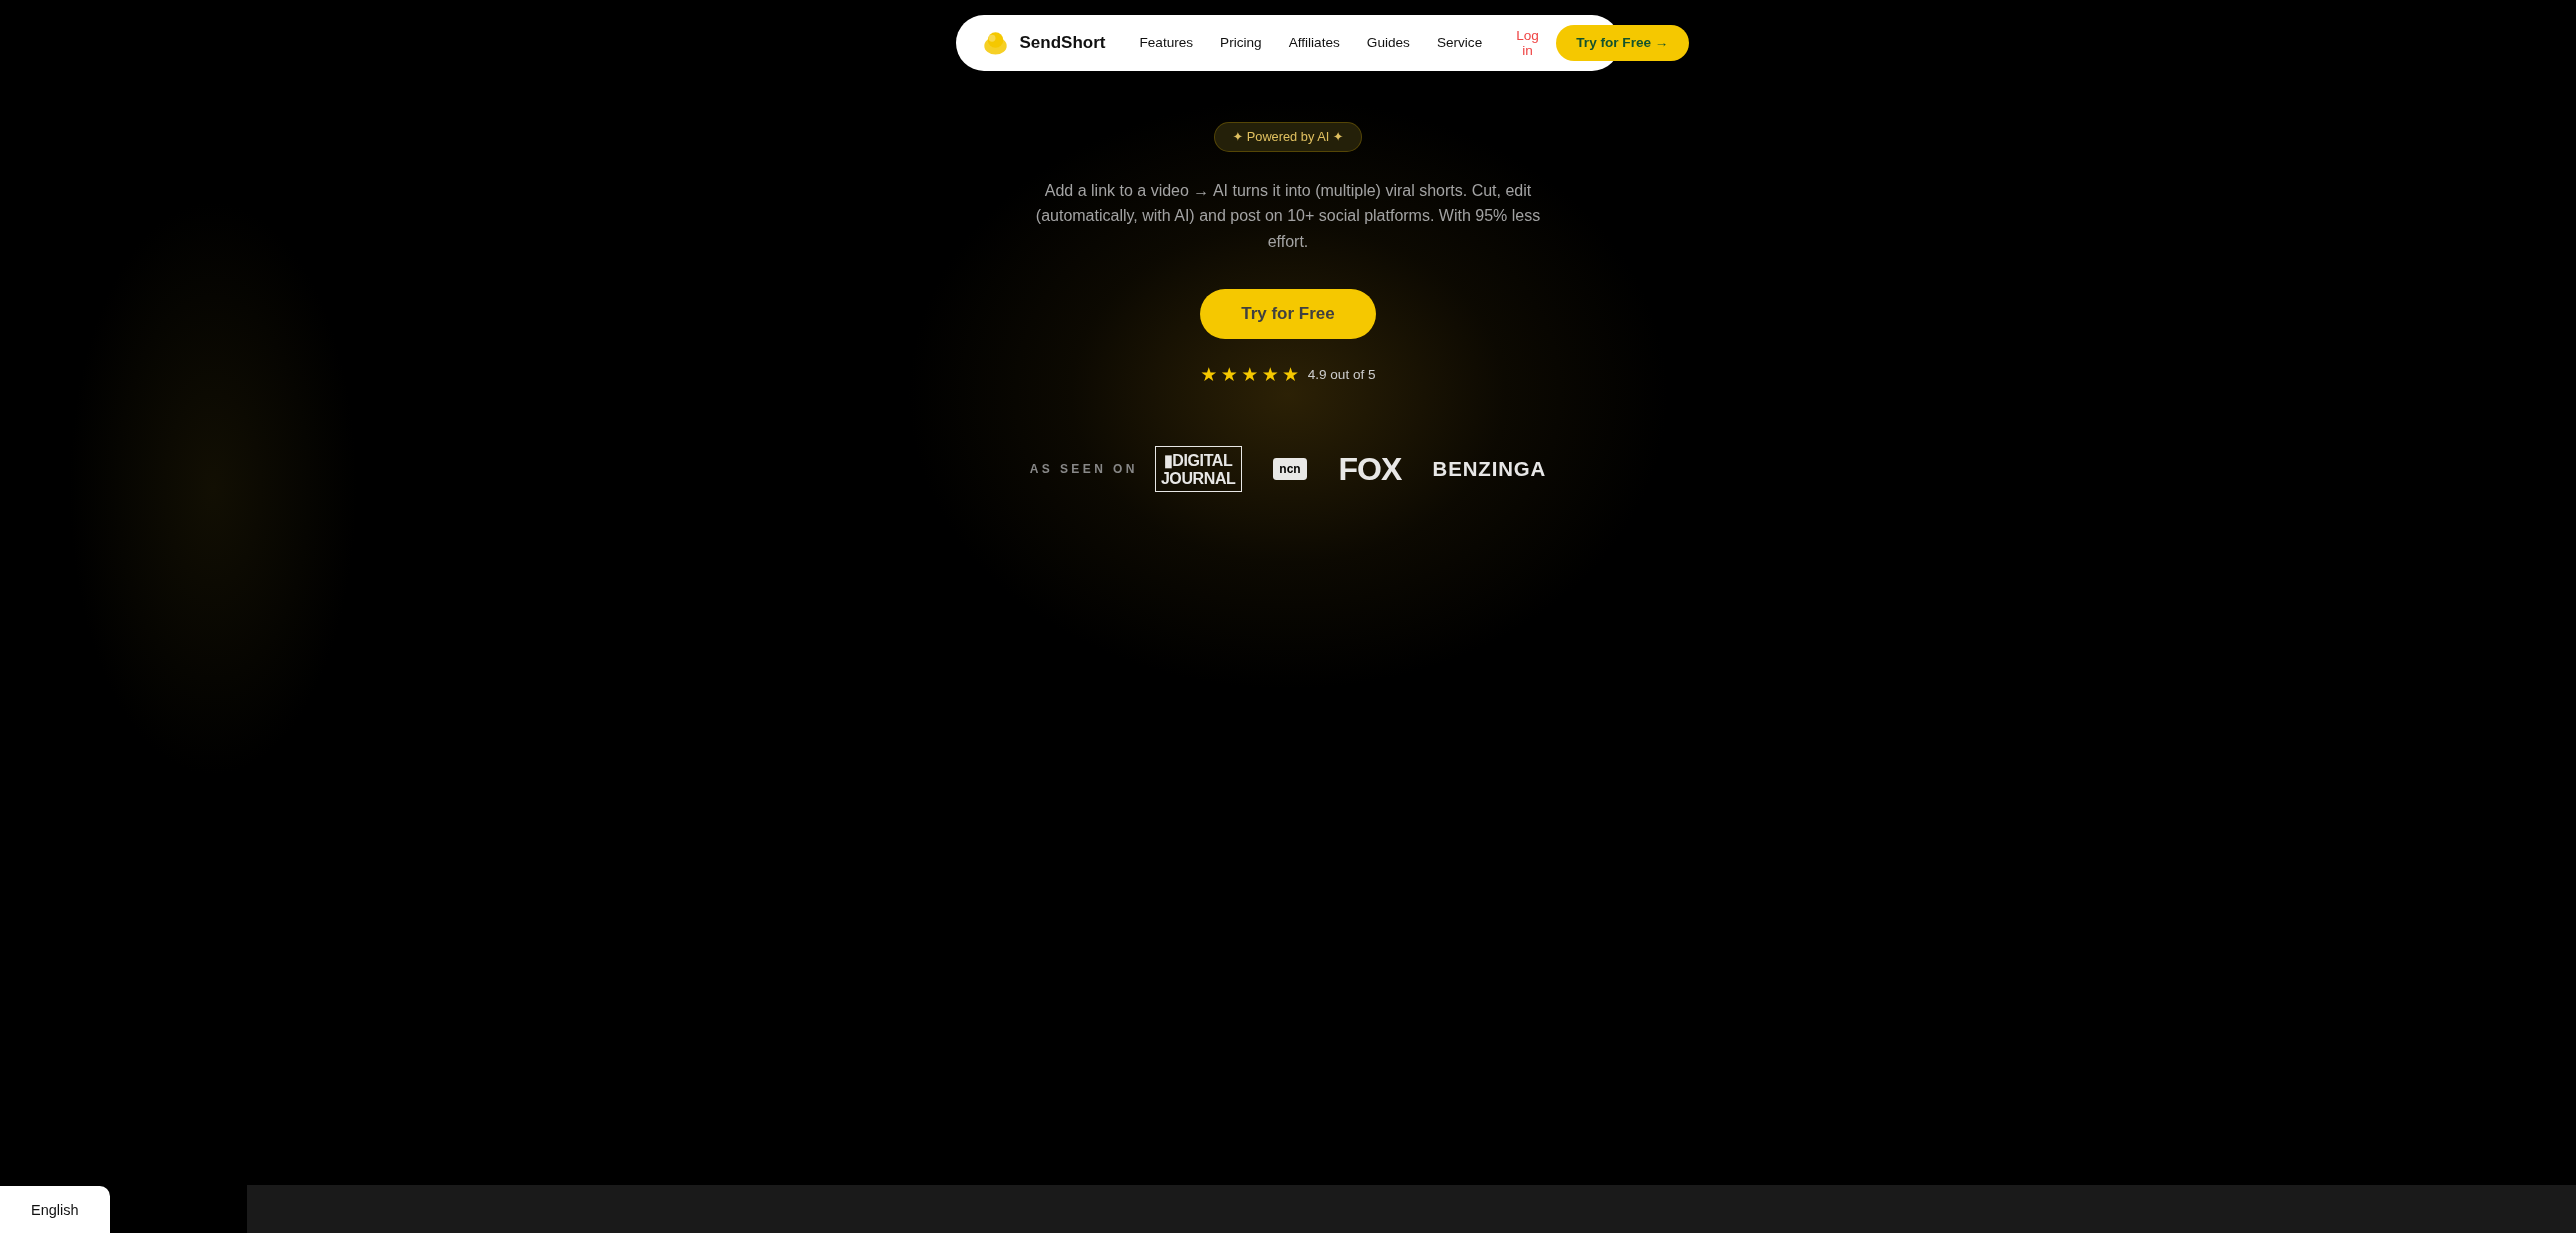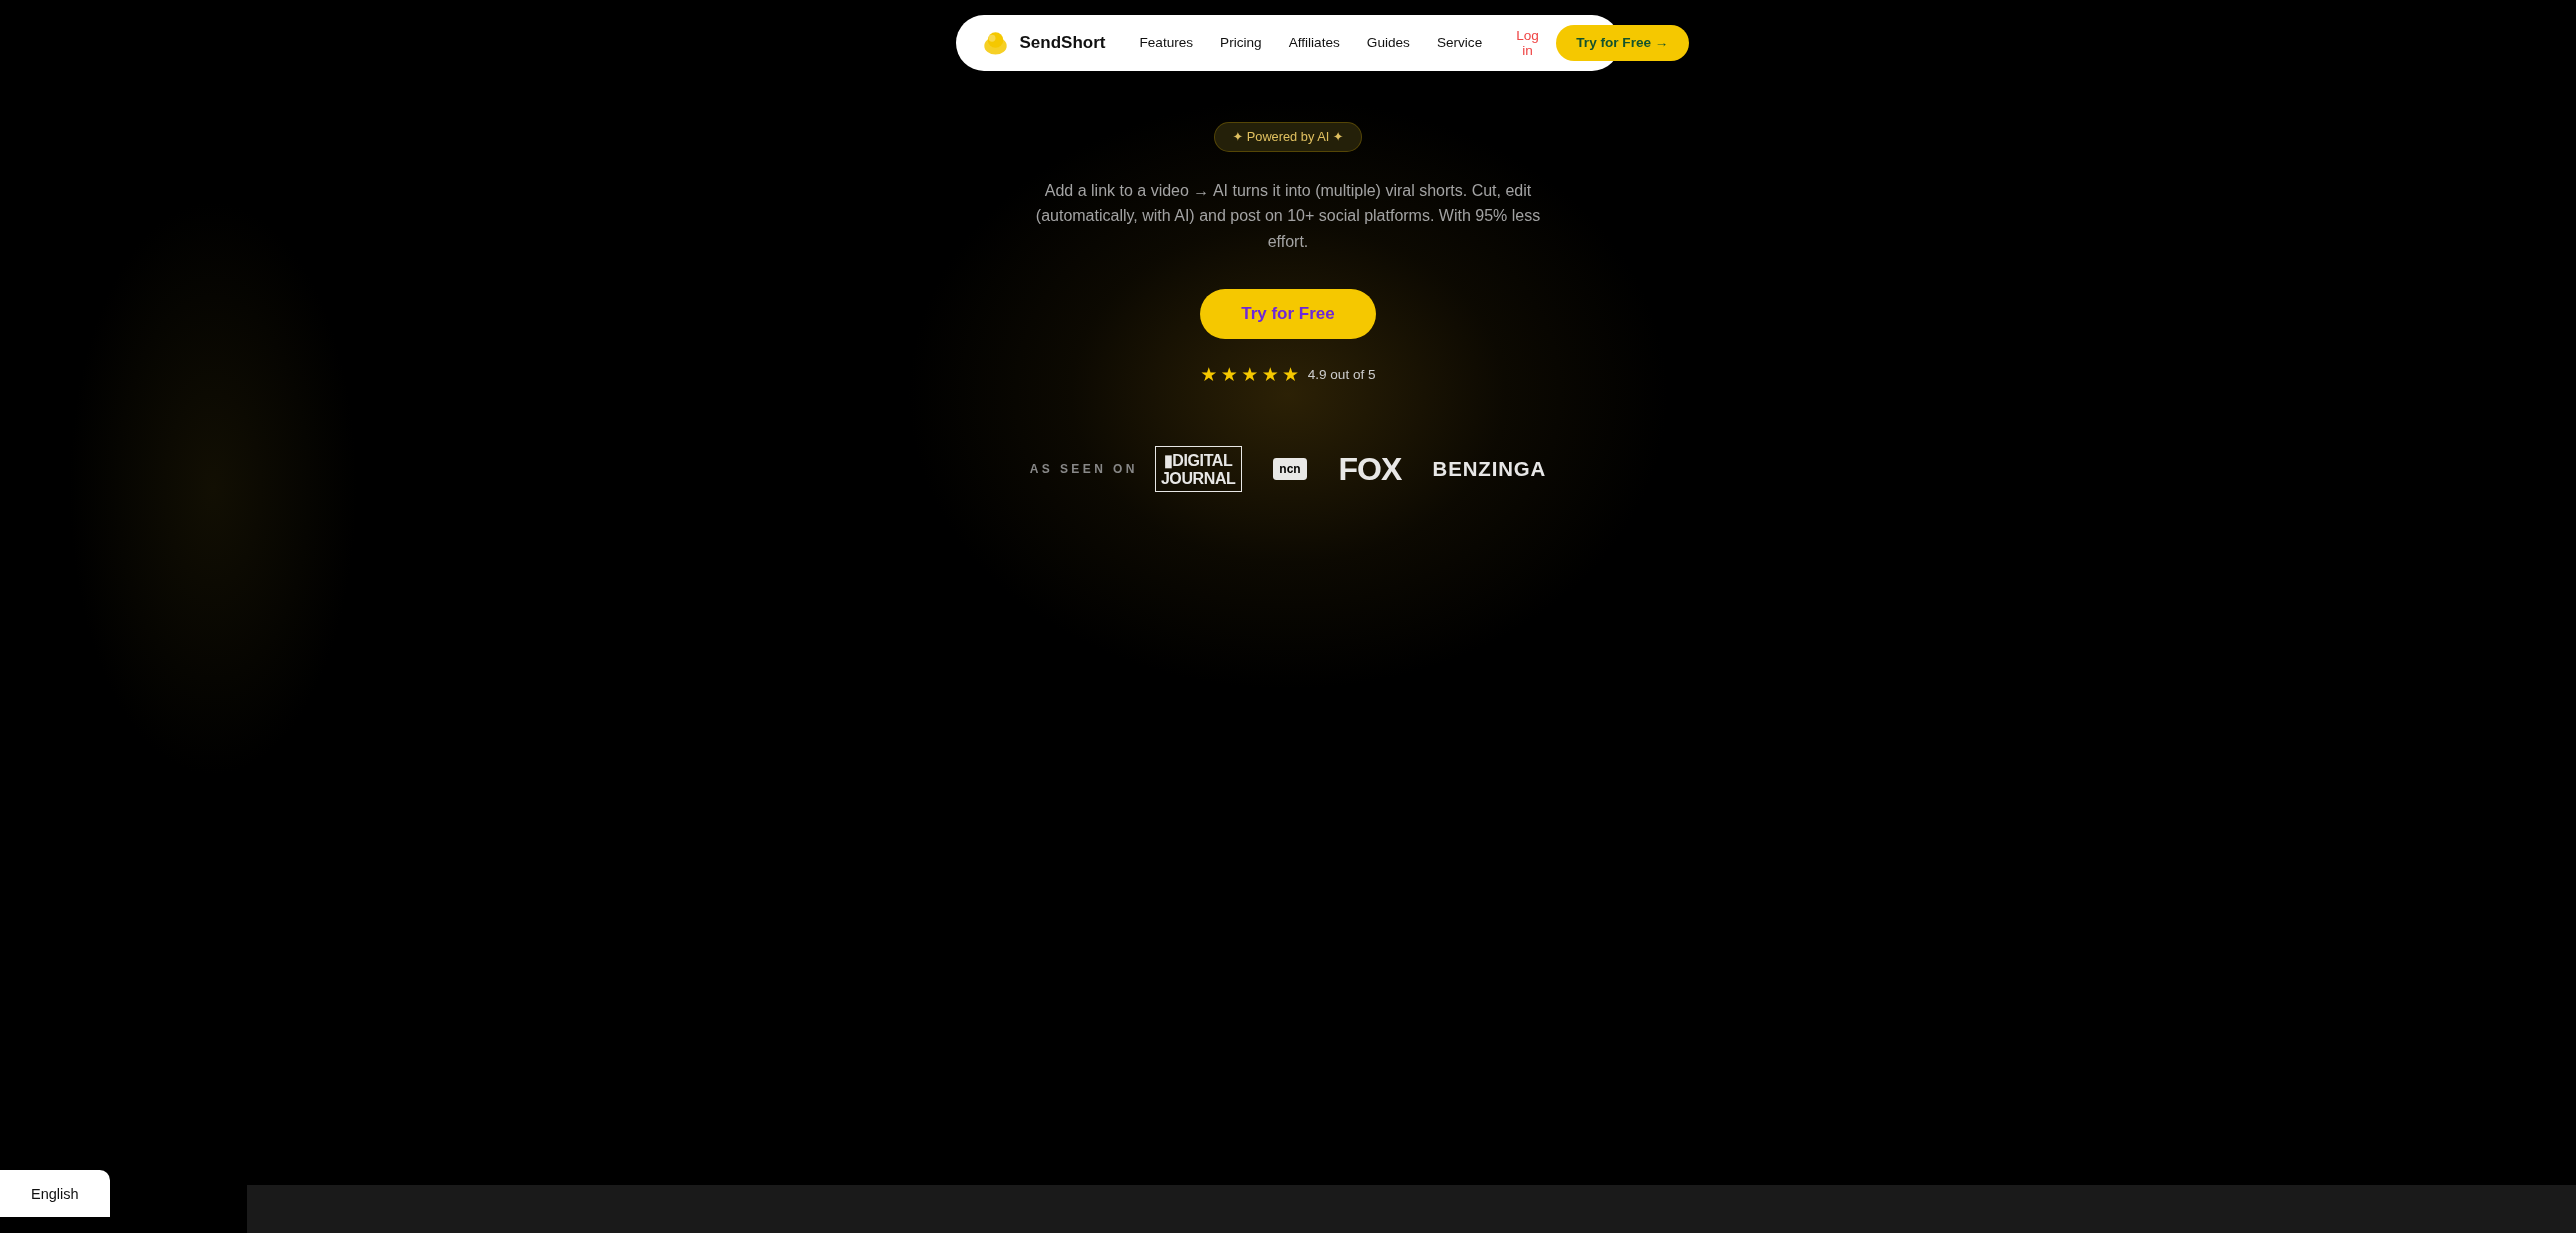--- a/index.html
+++ b/index.html
@@ -161,21 +161,21 @@
     .hero-subtitle {
       font-size: 16px;
       color: #a3a3a3;
       max-width: 545px;
       line-height: 1.6;
       margin-bottom: 34px;
     }
 
     .hero-cta {
       background: #f5c800;
-      color: #6d28d9;
+      color: #404040;
       border: none;
       border-radius: 43px;
       padding: 15.3px 41px;
       font-size: 17px;
       font-weight: 700;
       cursor: pointer;
       margin-bottom: 24px;
     }
 
     .rating-area {
@@ -251,21 +251,21 @@
 
     .media-logo.benzinga {
       font-size: 20.4px;
       font-weight: 900;
       letter-spacing: 0.9px;
     }
 
     
     .lang-selector {
       position: fixed;
-      bottom: 16px;
+      bottom: 0;
       left: 0;
       background: #fff;
       border-radius: 0 10.2px 0 0;
       padding: 15.3px 31px;
       font-size: 14.5px;
       color: #111;
       font-weight: 500;
       z-index: 100;
       cursor: pointer;
     }

